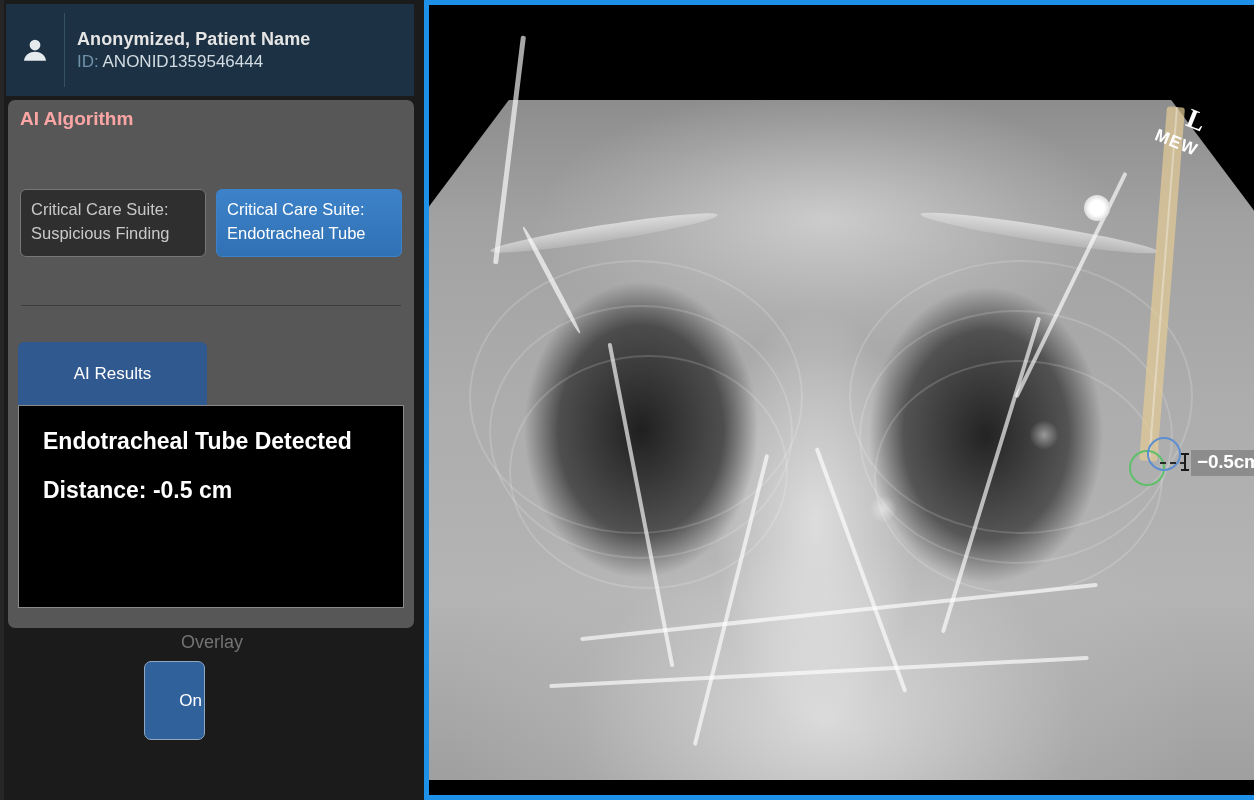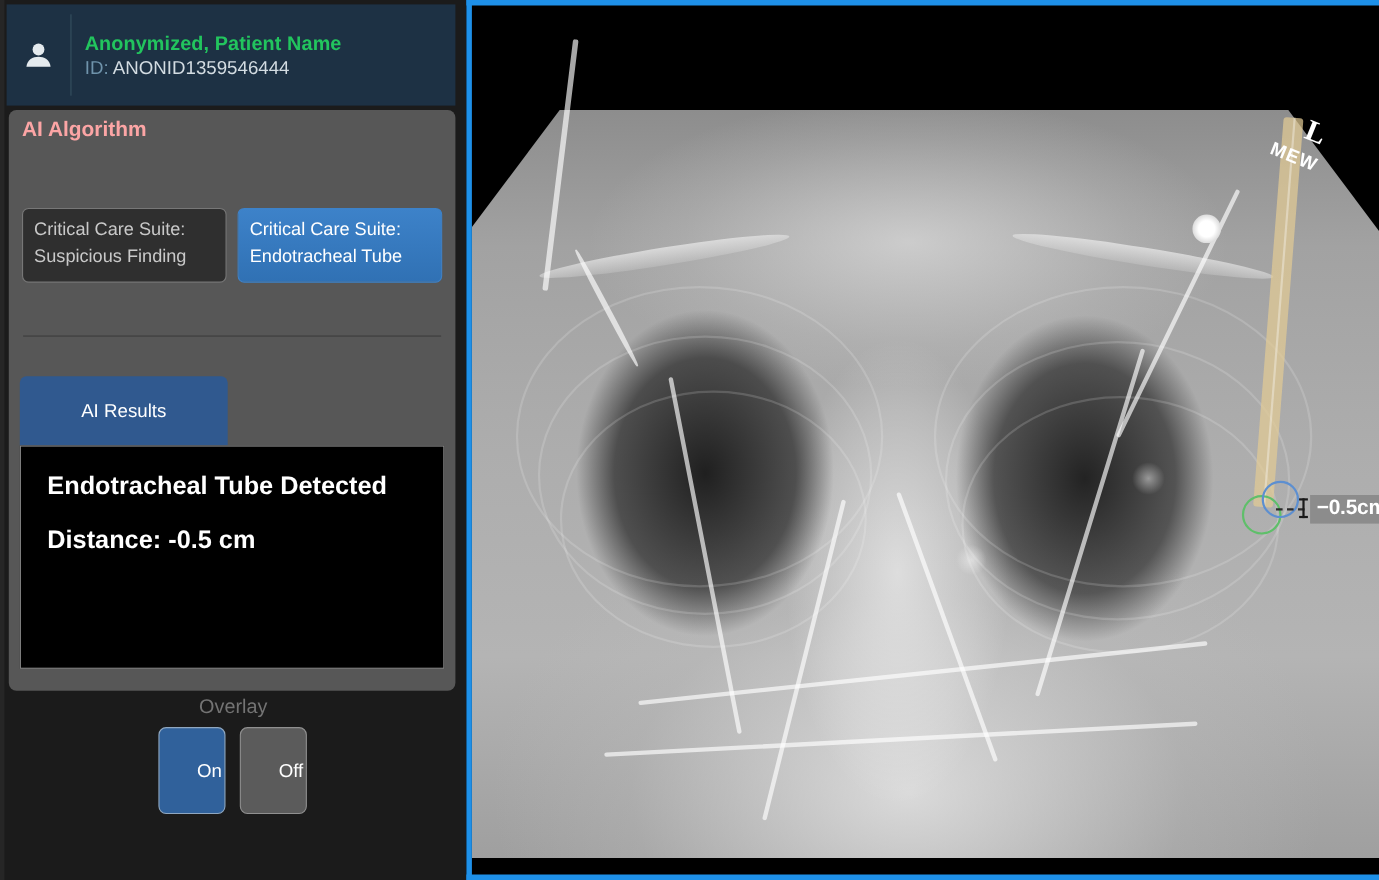--- a/index.html
+++ b/index.html
@@ -53,21 +53,21 @@
     width: 1px;
     height: 74px;
     background: #35505f;
     flex: 0 0 1px;
   }
   #patient-text {
     padding-left: 12px;
     line-height: 1.05;
   }
   .p-name {
-    color: #22c55e;
+    color: #e5e5e5;
     font-size: 18px;
     font-weight: bold;
     letter-spacing: 0.1px;
     margin-bottom: 4px;
   }
   .p-row {
     font-size: 17px;
     color: #d3dce2;
     margin-top: 3px;
     white-space: nowrap;
@@ -377,21 +377,20 @@
     <div id="results-tab">AI Results</div>
 
     <div id="results-panel">
       <div class="result-line">Endotracheal Tube Detected</div>
       <div class="result-line">Distance: -0.5 cm</div>
     </div>
   </div>
 
   <div id="overlay-label">Overlay</div>
   <div class="ov-btn" id="ov-btn-on">On</div>
-  <div class="ov-btn" id="ov-btn-off">Off</div>
 </div>
 
 <div id="viewport">
   <div id="xray-stage">
 
     <div id="xray-body"></div>
 
     <div id="clavicle-l" style="left:60px;top:215px;width:230px;transform:rotate(-9deg);"></div>
     <div id="clavicle-r" style="left:490px;top:215px;width:240px;transform:rotate(9deg);"></div>
 

